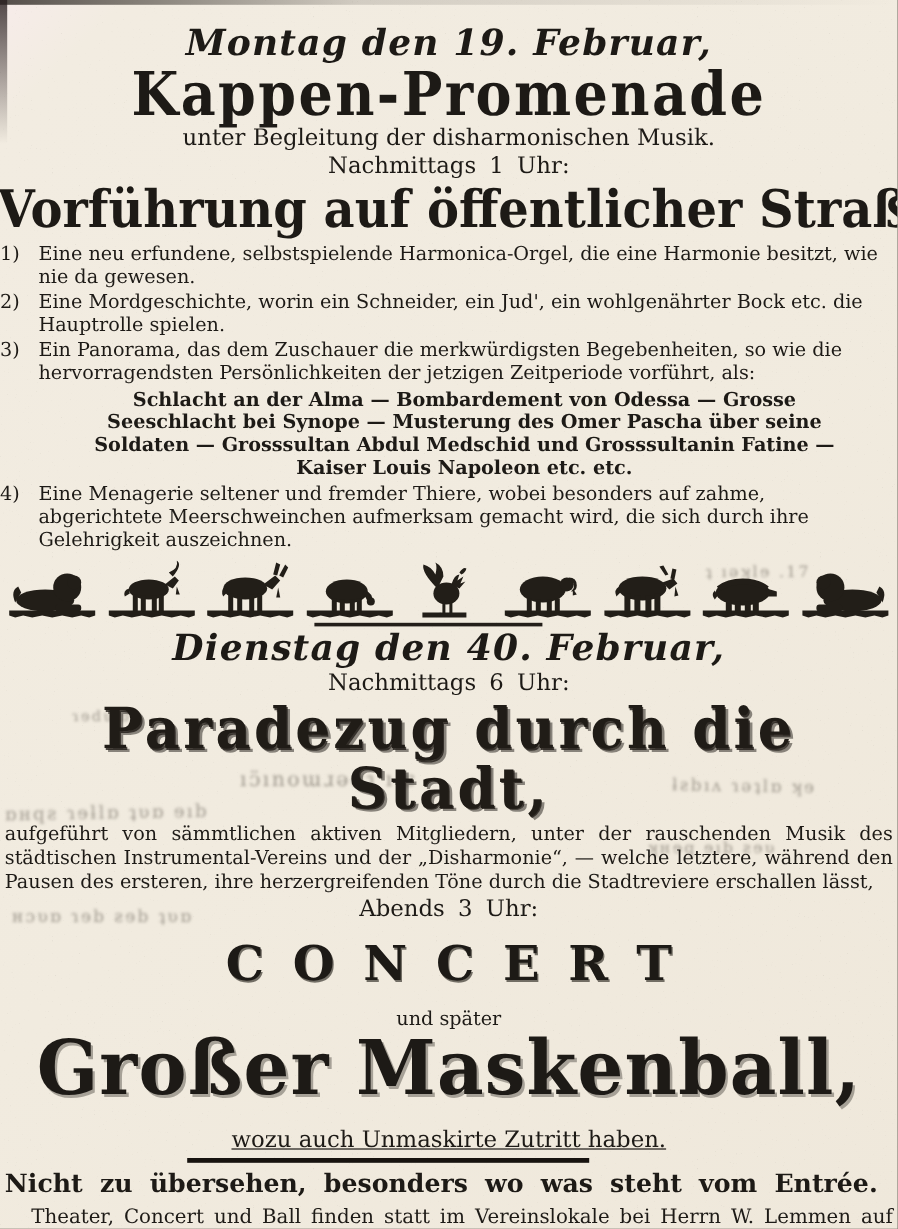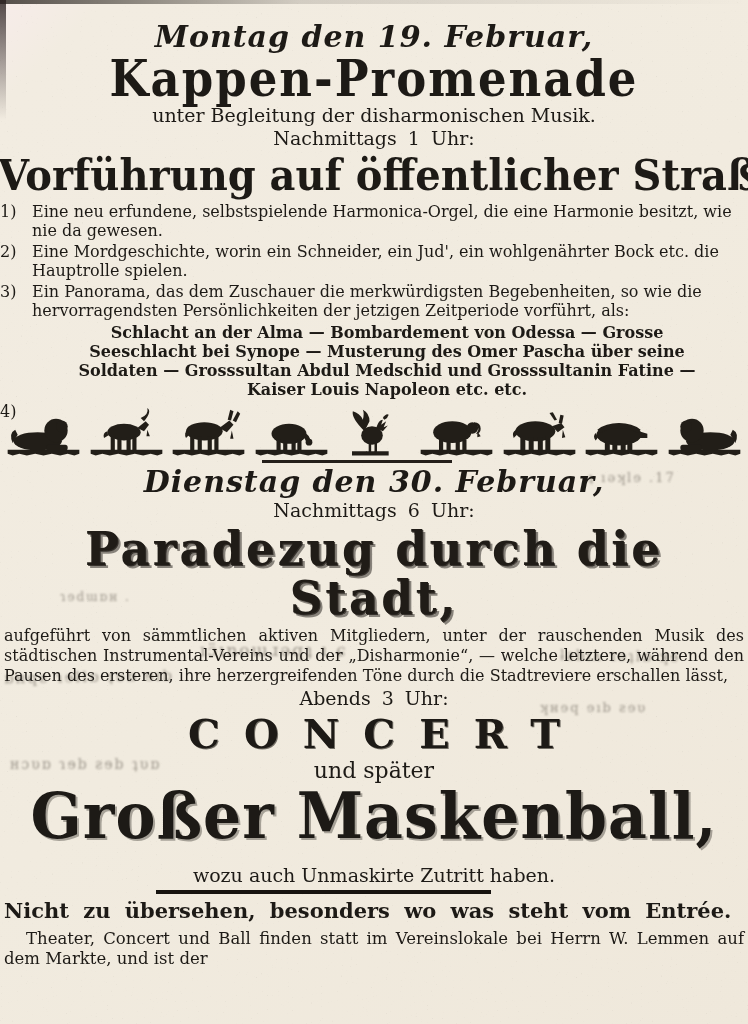--- a/index.html
+++ b/index.html
@@ -29,24 +29,24 @@
   .li .num{position:absolute;left:-4px;top:0;}
   .li-sub{font-weight:bold;text-align:center;padding:1px 30px 1px 56px;font-size:16px;line-height:19px;}
   
   .animal-row{display:flex;justify-content:space-between;align-items:flex-end;height:52px;margin:6px 2px 0 2px;}
   .animal{height:50px;}
   .animal svg{height:50px;width:auto;display:block;}
   .divider-short{width:190px;height:3px;background:#241f1a;margin:2px 0 2px 258px;}
   
   .h-paradezug{font-size:45px;font-weight:bold;letter-spacing:3px;line-height:1.05;margin:4px 0 6px 0;color:#201c17;text-shadow:3px 3px 0 rgba(32,28,23,.5),1px 1px 0 rgba(32,28,23,.8);transform:scaleY(1.05);}
   .par{font-size:16px;line-height:20px;text-align:justify;margin:0;}
-  .h-concert{font-size:40px;font-weight:bold;letter-spacing:24px;padding-left:24px;line-height:1.1;margin:2px 0;text-shadow:1px 1px 0 rgba(30,26,20,.6);}
-  .h-undspaeter{font-size:22px;margin:0;}
+  .h-concert{font-size:40px;font-weight:bold;letter-spacing:24px;padding-left:24px;line-height:1.1;margin:13px 0;text-shadow:1px 1px 0 rgba(30,26,20,.6);}
+  .h-undspaeter{font-size:16px;margin:0;}
   .h-maskenball{font-size:60px;font-weight:bold;line-height:1.05;margin:2px 0 4px 0;letter-spacing:1px;text-shadow:2px 2px 0 rgba(30,26,20,.35);transform:scaleY(1.05);}
-  .h-note{font-size:19px;margin:16px 0 2px 0;}
+  .h-note{font-size:19px;margin:16px 0 2px 0;text-decoration:underline;}
   .rule-thick{width:335px;height:4px;background:#17130f;margin:4px 0 4px 152px;}
   .h-nicht{font-size:21px;font-weight:bold;word-spacing:7px;margin:4px 0 6px 0;text-align:left;}
   .entree-par{font-size:16.5px;line-height:20px;text-align:justify;text-indent:22px;margin:0;}
   
   .bleed{position:absolute;color:rgba(55,48,40,.45);filter:blur(1.2px);font-size:15px;letter-spacing:2px;pointer-events:none;white-space:nowrap;}
   .bt1{left:200px;top:640px;font-size:17px;}
   .bt2{left:4px;top:668px;transform:rotate(-1deg);}
   .bt3{left:10px;top:756px;font-size:14px;}
   .bt4{left:560px;top:648px;font-size:14px;transform:rotate(1deg);}
   .bt5{left:588px;top:470px;font-size:13px;}
@@ -93,20 +93,21 @@
         <span class="num">2)</span>
         <span>Eine Mordgeschichte, worin ein Schneider, ein Jud', ein wohlgenährter Bock etc. die Hauptrolle spielen.</span>
       </div>
       <div class="li">
         <span class="num">3)</span>
         <span>Ein Panorama, das dem Zuschauer die merkwürdigsten Begebenheiten, so wie die hervorragendsten Persönlichkeiten der jetzigen Zeitperiode vorführt, als:</span>
       </div>
       <div class="li-sub">Schlacht an der Alma — Bombardement von Odessa — Grosse Seeschlacht bei Synope — Musterung des Omer Pascha über seine Soldaten — Grosssultan Abdul Medschid und Grosssultanin Fatine — Kaiser Louis Napoleon etc. etc.</div>
       <div class="li">
         <span class="num">4)</span>
+        <span>Eine Menagerie seltener und fremder Thiere, wobei besonders auf zahme, abgerichtete Meerschweinchen aufmerksam gemacht wird, die sich durch ihre Gelehrigkeit auszeichnen.</span>
       </div>
     </div>
 
     <div class="animal-row">
         <div class="animal">
           <svg viewBox="0 0 90 60" xmlns="http://www.w3.org/2000/svg" fill="#221e18">
             <path d="M2 50 h86 v5 l-6 2 -8 -2 -9 2 -10 -2 -10 2 -10 -2 -10 2 -9 -2 -8 2 -6 -2 z"></path>
             <ellipse cx="38" cy="40" rx="29" ry="11"></ellipse>
             <circle cx="60" cy="27" r="14"></circle>
             <circle cx="67" cy="22" r="7"></circle>
@@ -217,21 +218,21 @@
               <circle cx="60" cy="27" r="14"></circle>
               <circle cx="67" cy="22" r="7"></circle>
               <path d="M8 42 q-5 -12 3 -16 l3 6 z"></path>
               <rect x="48" y="44" width="26" height="7" rx="3"></rect>
             </g>
           </svg>
         </div>
       </div>
     <div class="divider-short"></div>
 
-    <div class="center h-date">Dienstag den 30. Februar,</div>
+    <div class="center h-date">Dienstag den 40. Februar,</div>
     <div class="center h-time">Nachmittags 6 Uhr:</div>
     <div class="center h-paradezug">Paradezug durch die Stadt,</div>
     <p class="par">aufgeführt von sämmtlichen aktiven Mitgliedern, unter der rauschenden Musik des städtischen Instrumental-Vereins und der „Disharmonie“, — welche letztere, während den Pausen des ersteren, ihre herzergreifenden Töne durch die Stadtreviere erschallen lässt,</p>
     <div class="center h-time">Abends 3 Uhr:</div>
     <div class="center h-concert">CONCERT</div>
     <div class="center h-undspaeter">und später</div>
     <div class="center h-maskenball">Großer Maskenball,</div>
     <div class="center h-note">wozu auch Unmaskirte Zutritt haben.</div>
     <div class="rule-thick"></div>
 

